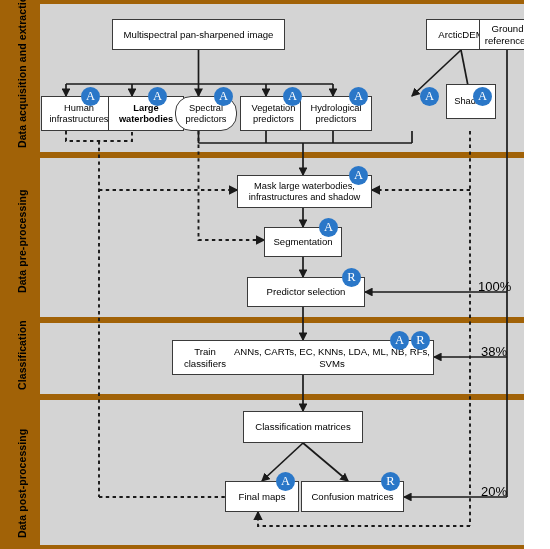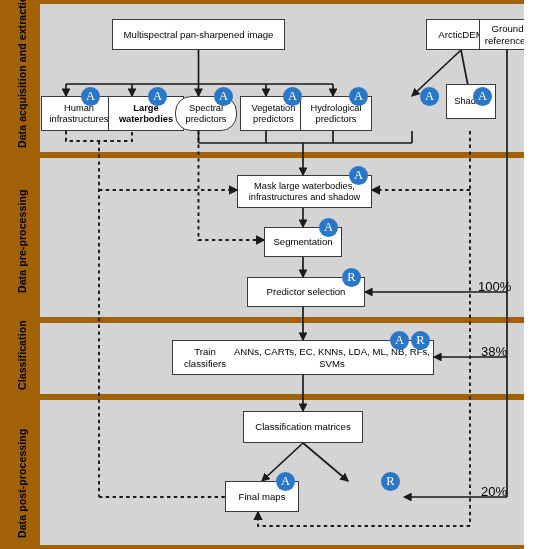--- a/index.html
+++ b/index.html
@@ -166,20 +166,21 @@
 
   <div class="node" style="left:172px;top:340px;width:262px;height:35px;flex-direction:row;">
     <span>Train classifiers</span>
     <span>ANNs, CARTs, EC, KNNs, LDA, ML, NB, RFs, SVMs</span>
   </div>
 
   <div class="node" style="left:243px;top:411px;width:120px;height:32px;">Classification matrices</div>
 
   <div class="node" style="left:225px;top:481px;width:74px;height:31px;">Final maps</div>
 
+  <div class="node" style="left:301px;top:481px;width:103px;height:31px;">Confusion matrices</div>
 
   <div class="badge" style="left:81px;top:87px;">A</div>
   <div class="badge" style="left:148px;top:87px;">A</div>
   <div class="badge" style="left:214px;top:87px;">A</div>
   <div class="badge" style="left:283px;top:87px;">A</div>
   <div class="badge" style="left:349px;top:87px;">A</div>
   <div class="badge" style="left:420px;top:87px;">A</div>
   <div class="badge" style="left:473px;top:87px;">A</div>
 
   <div class="badge" style="left:349px;top:166px;">A</div>

